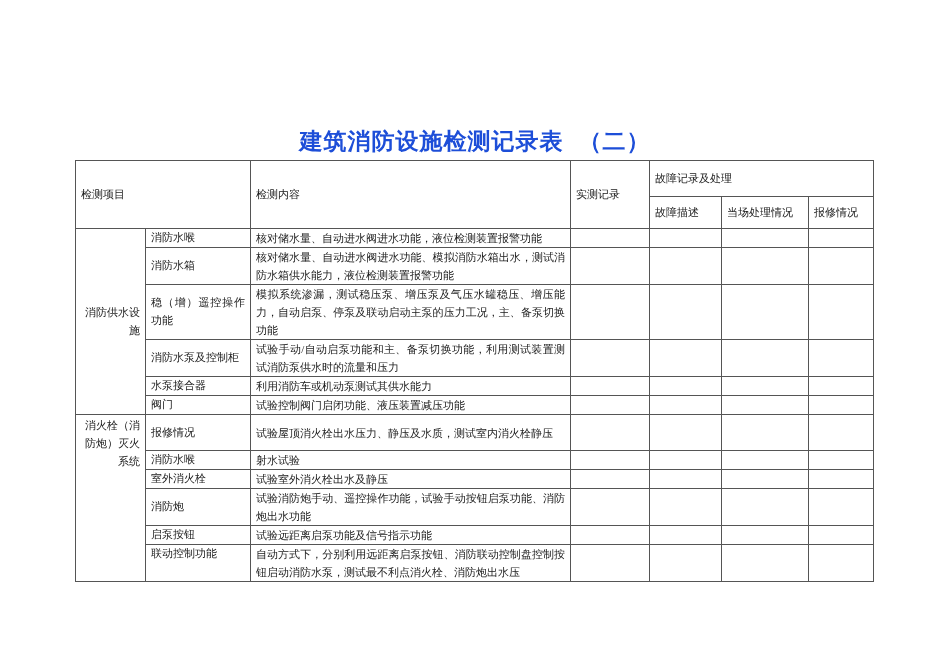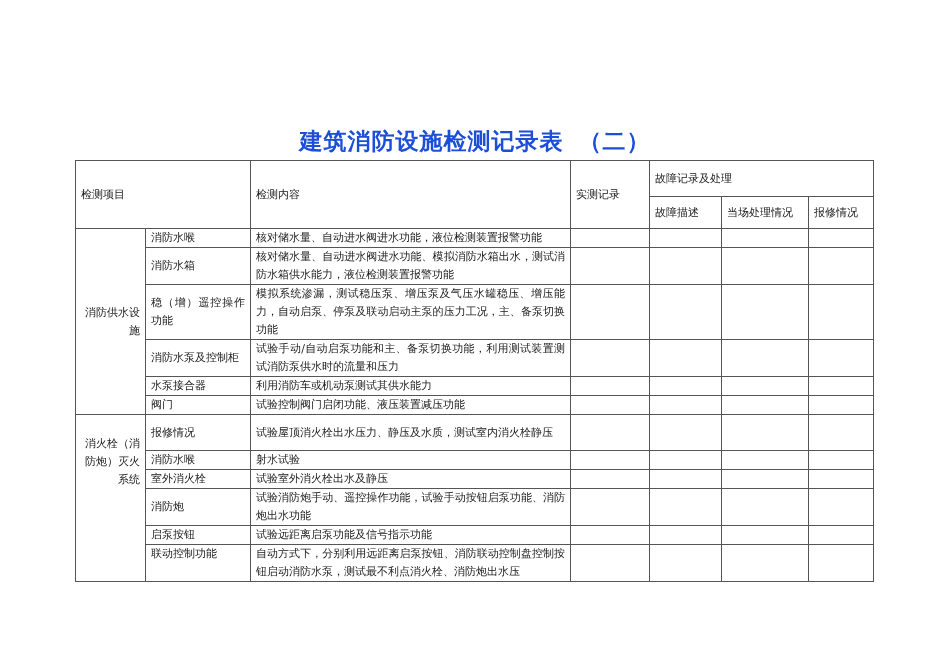--- a/index.html
+++ b/index.html
@@ -8,21 +8,21 @@
   .title { position: absolute; left: 0; width: 950px; top: 126px; text-align: center;
            font-family: Liberation Mono, monospace; font-weight: bold;
            font-size: 23px; letter-spacing: 1px; color: #1d4ed8; }
   table.rec { position: absolute; left: 75px; top: 160px; border-collapse: collapse;
               table-layout: fixed; width: 798px; font-size: 11px; }
   table.rec td { border: 1px solid #555; padding: 0 5px; line-height: 18px; vertical-align: middle;
                  word-break: break-all; }
   td.c { text-align: left; }
   td.cat { text-align: right; padding: 0 8px; }
   td.item { text-align: justify; text-align-last: left; }
-  td.content { text-align: justify; }
+  td.content { text-align: justify; font-family: Liberation Serif, serif; }
   td.empty { padding: 0; }
 </style>
 </head>
 <body>
 
 <div class="title">建筑消防设施检测记录表 （二）</div>
 
 <table class="rec">
   <colgroup>
     <col style="width:70px">
@@ -90,21 +90,21 @@
   <tr style="height:19px">
     <td class="item">阀门</td>
     <td class="content">试验控制阀门启闭功能、液压装置减压功能</td>
     <td class="empty"></td>
     <td class="empty"></td>
     <td class="empty"></td>
     <td class="empty"></td>
   </tr>
 
   <tr style="height:36px">
-    <td class="cat" rowspan="6" style="vertical-align:top;padding-top:20px">消火栓（消防炮）灭火系统</td>
+    <td class="cat" rowspan="6" style="vertical-align:top;padding-top:2px">消火栓（消防炮）灭火系统</td>
     <td class="item">报修情况</td>
     <td class="content">试验屋顶消火栓出水压力、静压及水质，测试室内消火栓静压</td>
     <td class="empty"></td>
     <td class="empty"></td>
     <td class="empty"></td>
     <td class="empty"></td>
   </tr>
   <tr style="height:17px">
     <td class="item">消防水喉</td>
     <td class="content">射水试验</td>

